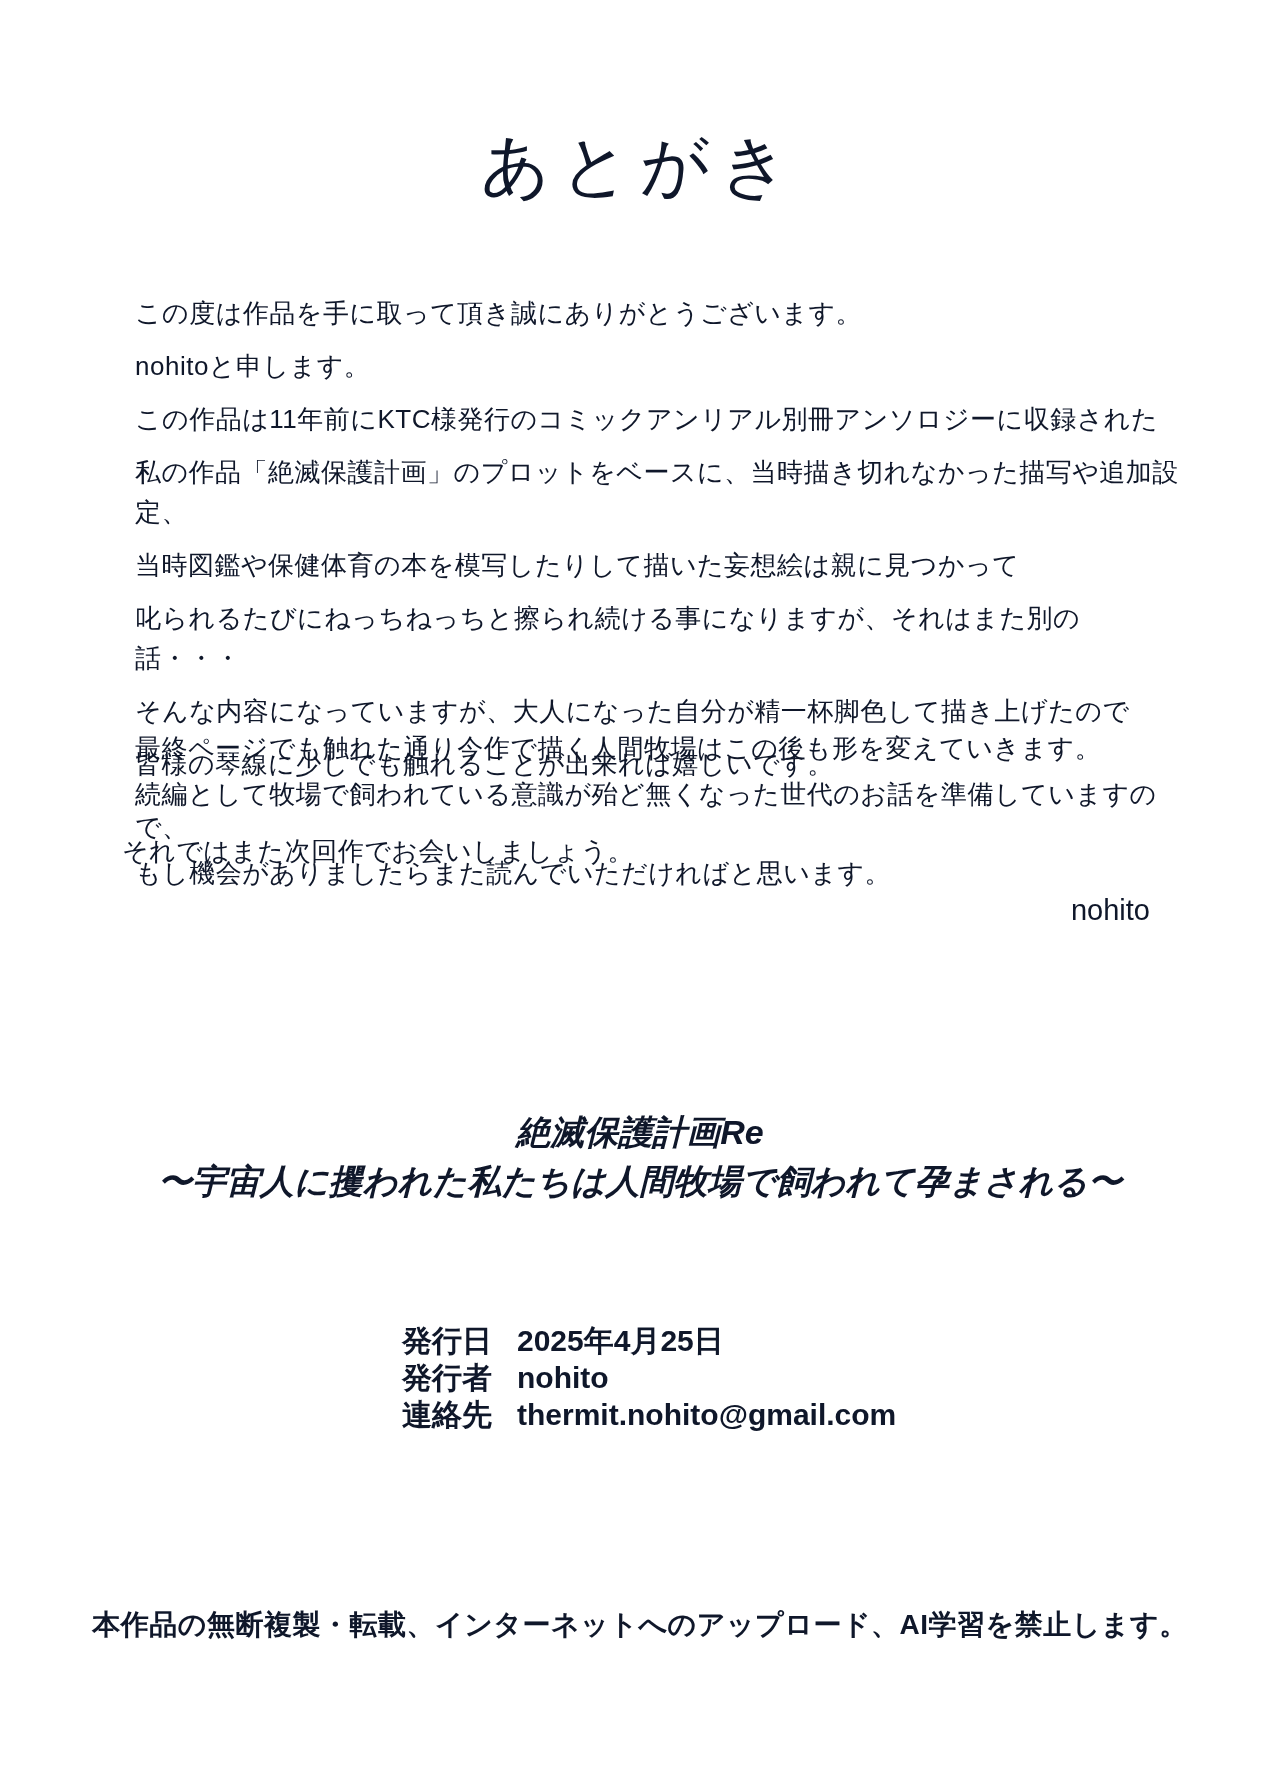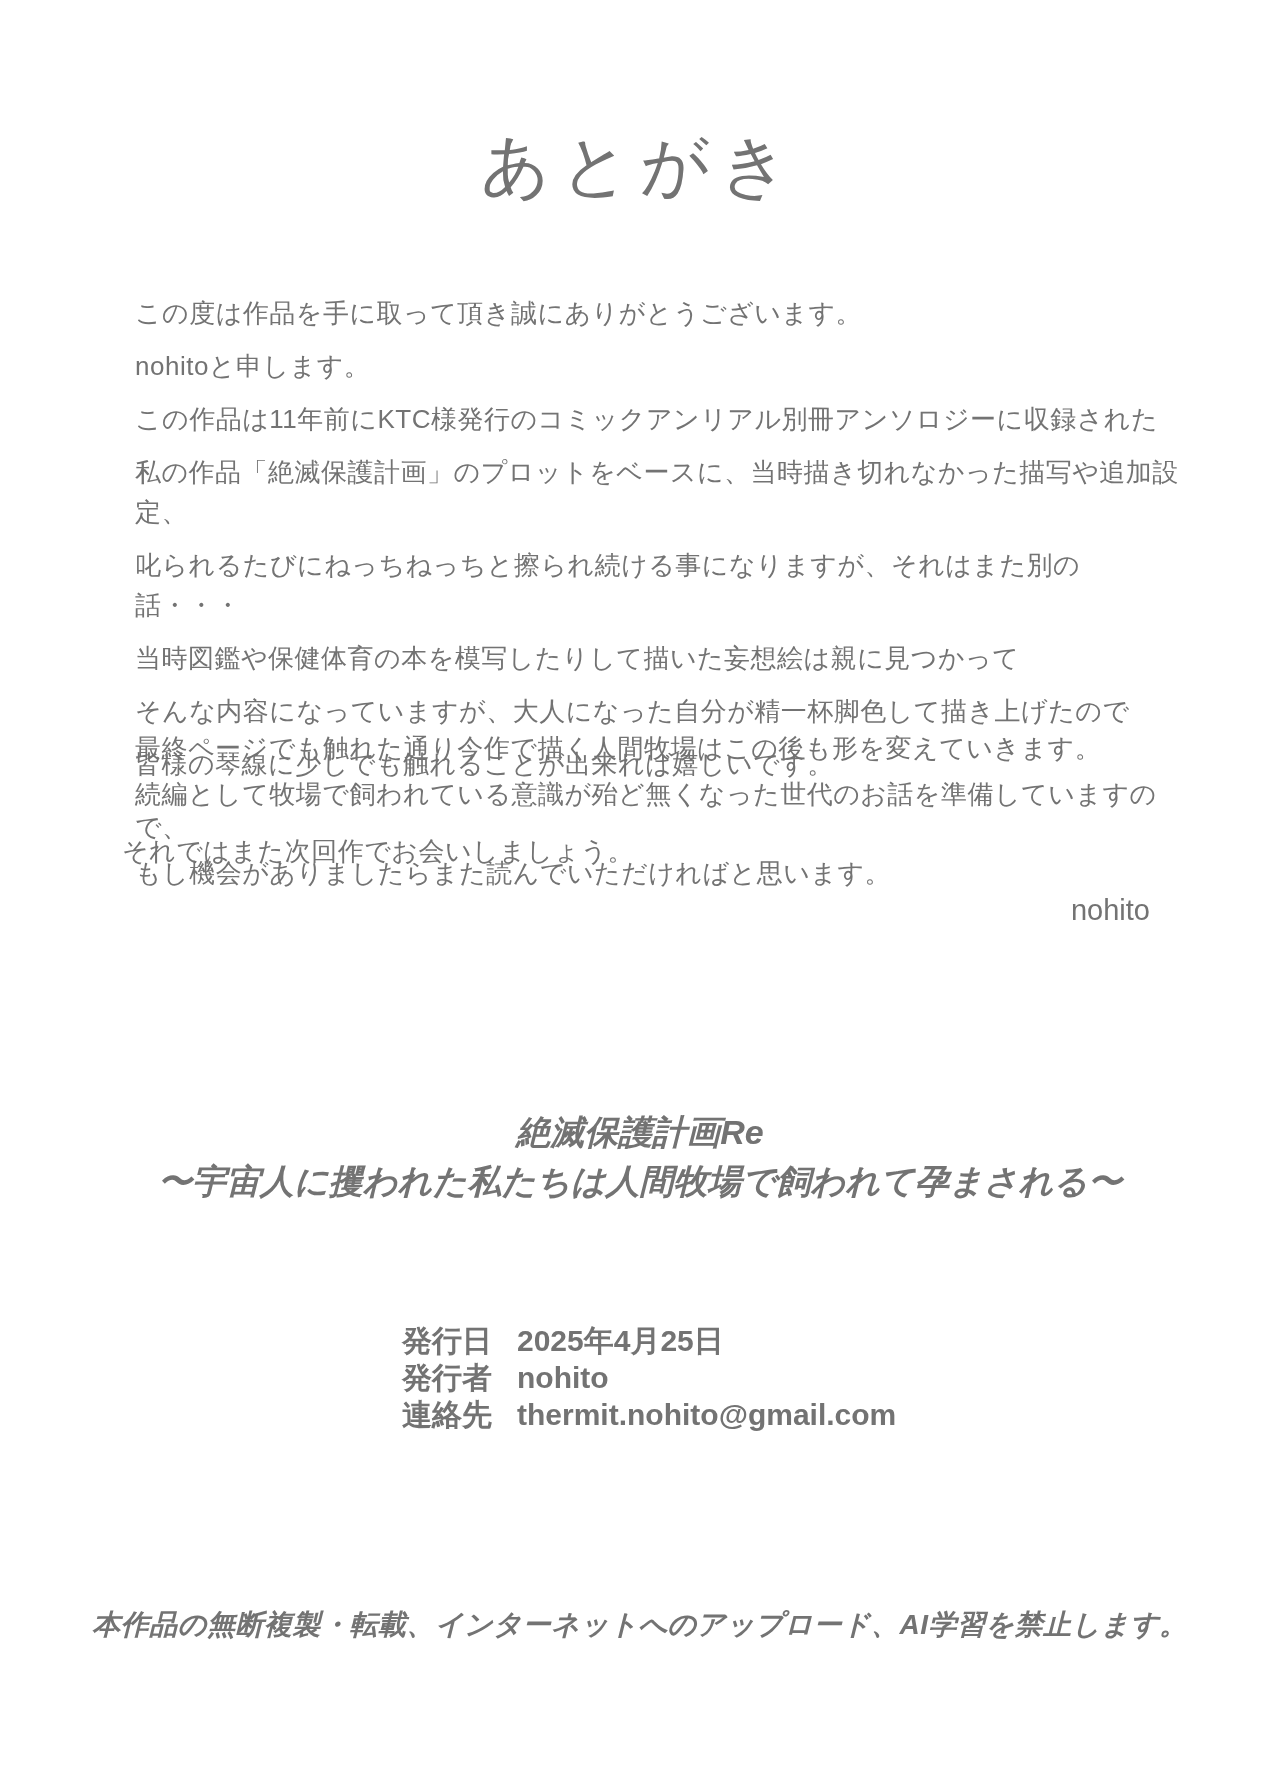--- a/index.html
+++ b/index.html
@@ -5,21 +5,21 @@
   html, body {
     margin: 0;
     padding: 0;
     background: #ffffff;
   }
   .page {
     position: relative;
     width: 1280px;
     height: 1787px;
     background: #ffffff;
-    color: #737373;
+    color: #0f172a;
     font-family: "Liberation Sans", "DejaVu Sans", sans-serif;
     overflow: hidden;
   }
   .page-title {
     position: absolute;
     top: 132px;
     left: 0;
     width: 100%;
     margin: 0;
     text-align: center;
@@ -98,37 +98,36 @@
   .copyright-notice {
     position: absolute;
     top: 1606px;
     left: 0;
     width: 100%;
     margin: 0;
     text-align: center;
     font-size: 28px;
     font-weight: 600;
     letter-spacing: 0.5px;
-    font-style: italic;
   }
 </style>
 </head>
 <body>
 
 <main class="page">
 
   <h1 class="page-title">あとがき</h1>
 
   <section class="body-text intro-paragraph">
     <p>この度は作品を手に取って頂き誠にありがとうございます。</p>
     <p>nohitoと申します。</p>
     <p>この作品は11年前にKTC様発行のコミックアンリアル別冊アンソロジーに収録された</p>
     <p>私の作品「絶滅保護計画」のプロットをベースに、当時描き切れなかった描写や追加設定、</p>
+    <p>当時図鑑や保健体育の本を模写したりして描いた妄想絵は親に見つかって</p>
     <p>叱られるたびにねっちねっちと擦られ続ける事になりますが、それはまた別の話・・・</p>
-    <p>当時図鑑や保健体育の本を模写したりして描いた妄想絵は親に見つかって</p>
     <p>そんな内容になっていますが、大人になった自分が精一杯脚色して描き上げたので</p>
     <p>皆様の琴線に少しでも触れることが出来れば嬉しいです。</p>
   </section>
 
   <section class="body-text plans-paragraph">
     <p>最終ページでも触れた通り今作で描く人間牧場はこの後も形を変えていきます。</p>
     <p>続編として牧場で飼われている意識が殆ど無くなった世代のお話を準備していますので、</p>
     <p>もし機会がありましたらまた読んでいただければと思います。</p>
   </section>
 

